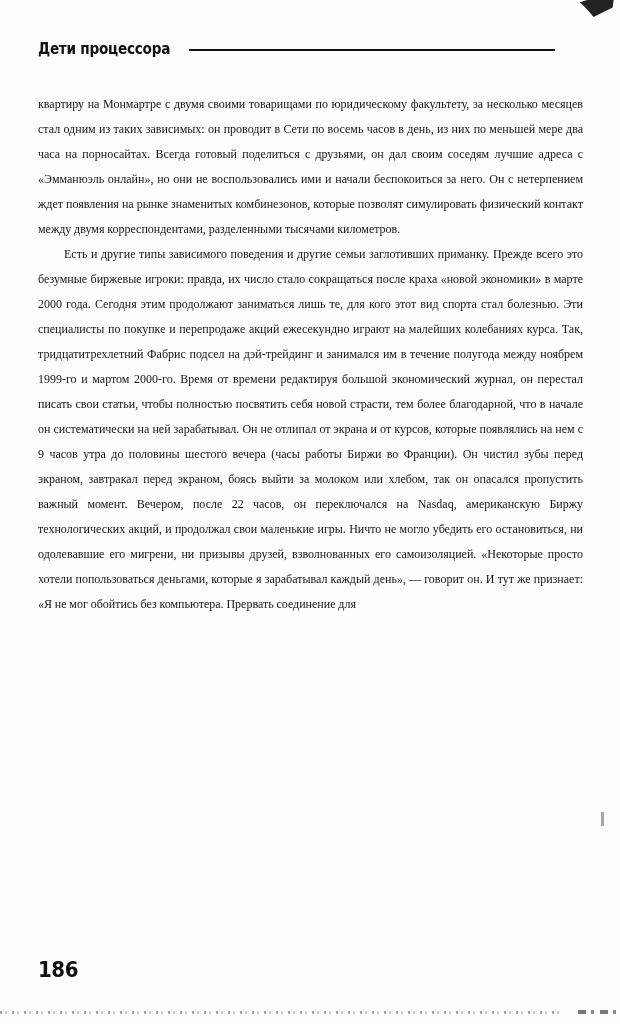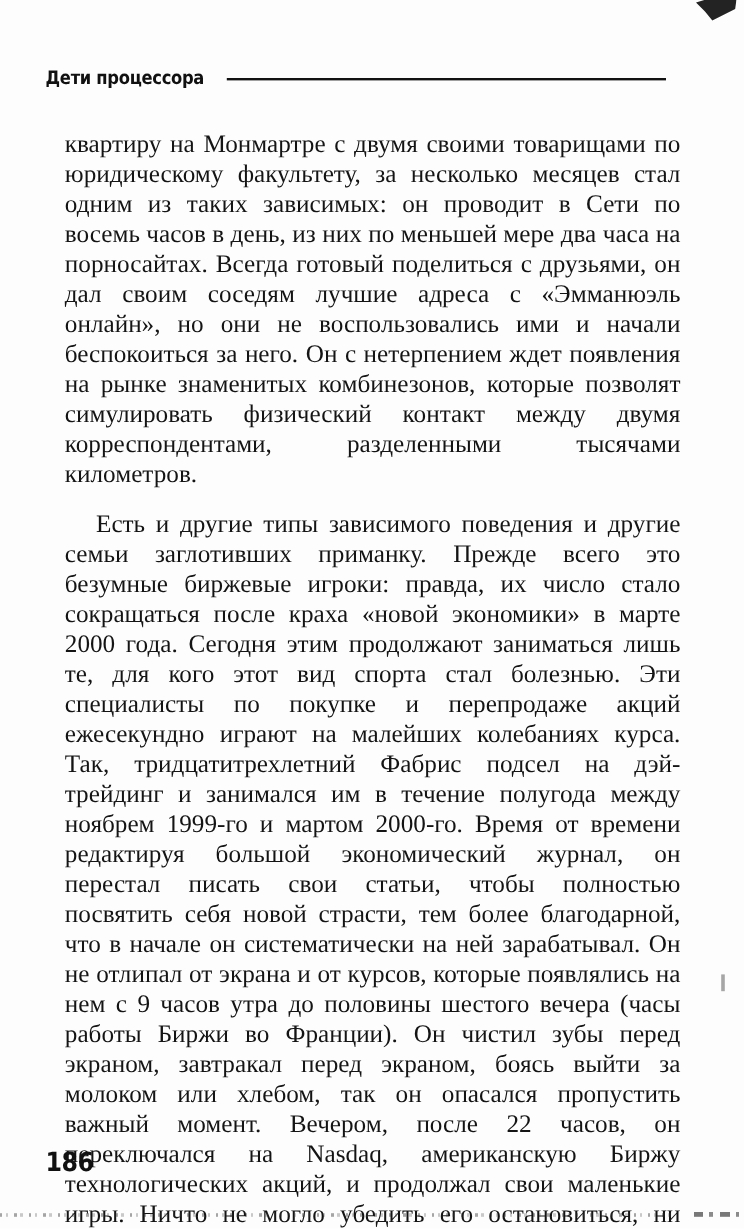--- a/index.html
+++ b/index.html
@@ -89,21 +89,21 @@
     top: 812px;
     width: 3px;
     height: 14px;
     background: rgba(60,60,60,0.45);
   }
 
   
   .running-head {
     position: absolute;
     left: 38px;
-    top: 56px;
+    top: 40px;
     width: 545px;
     display: flex;
     align-items: baseline;
   }
   .running-head-title {
     font-family: "DejaVu Sans", "Liberation Sans", sans-serif;
     font-weight: 700;
     font-size: 15.5px;
     letter-spacing: -0.3px;
     color: #111;
@@ -122,24 +122,24 @@
   }
 
   
   .body-text {
     position: absolute;
     left: 38px;
     top: 92px;
     width: 545px;
   }
   .para {
-    margin: 16px;
+    margin: 0;
     text-align: justify;
     text-justify: inter-word;
-    font-size: 21px;
+    font-size: 12px;
     line-height: 25px;
     color: #141414;
     hyphens: manual;
     word-spacing: -0.2px;
   }
   .para.indent {
     text-indent: 26px;
   }
 
   

